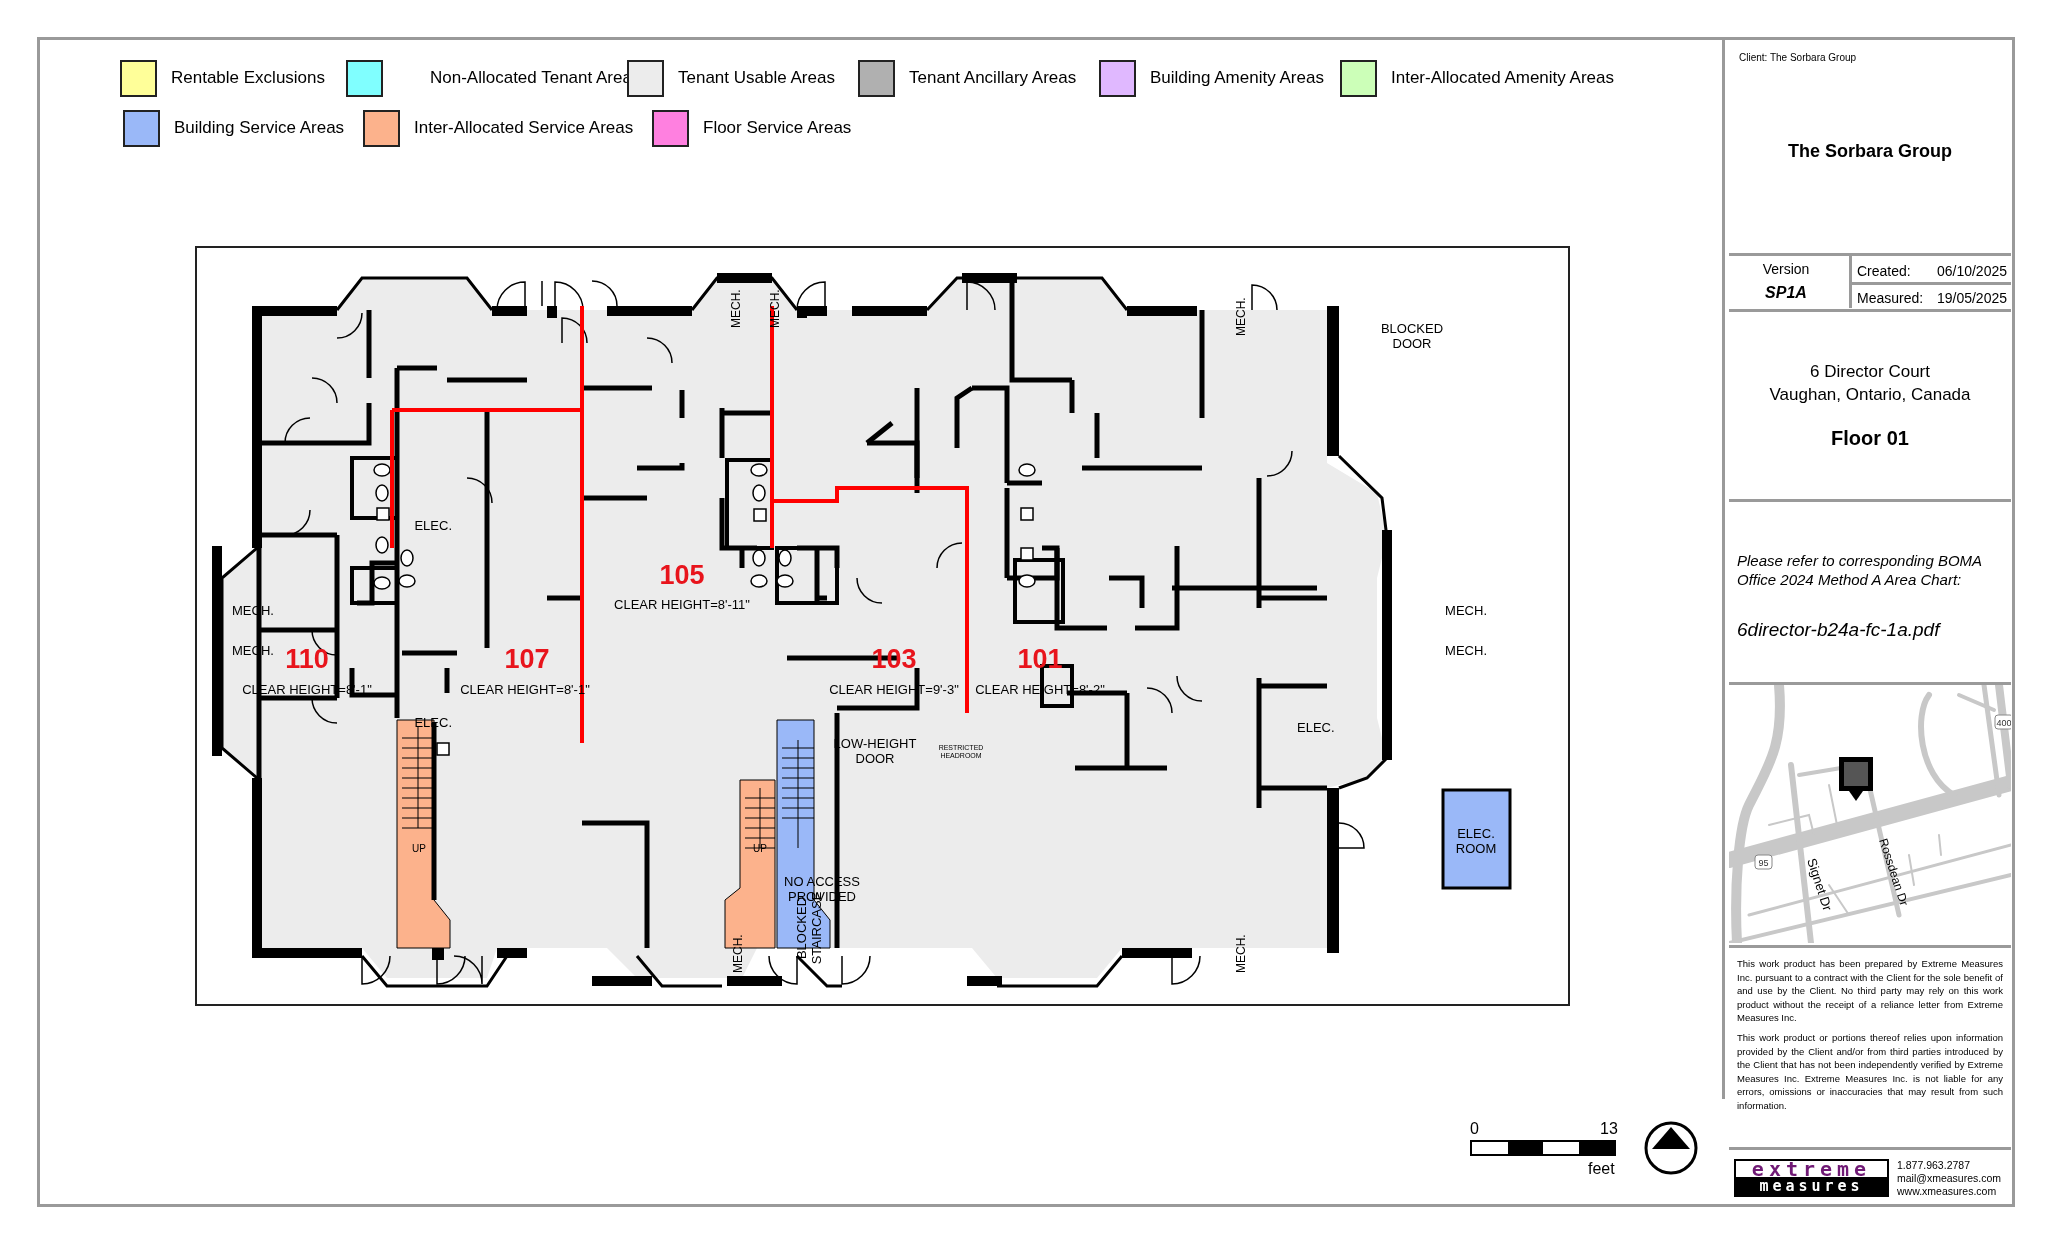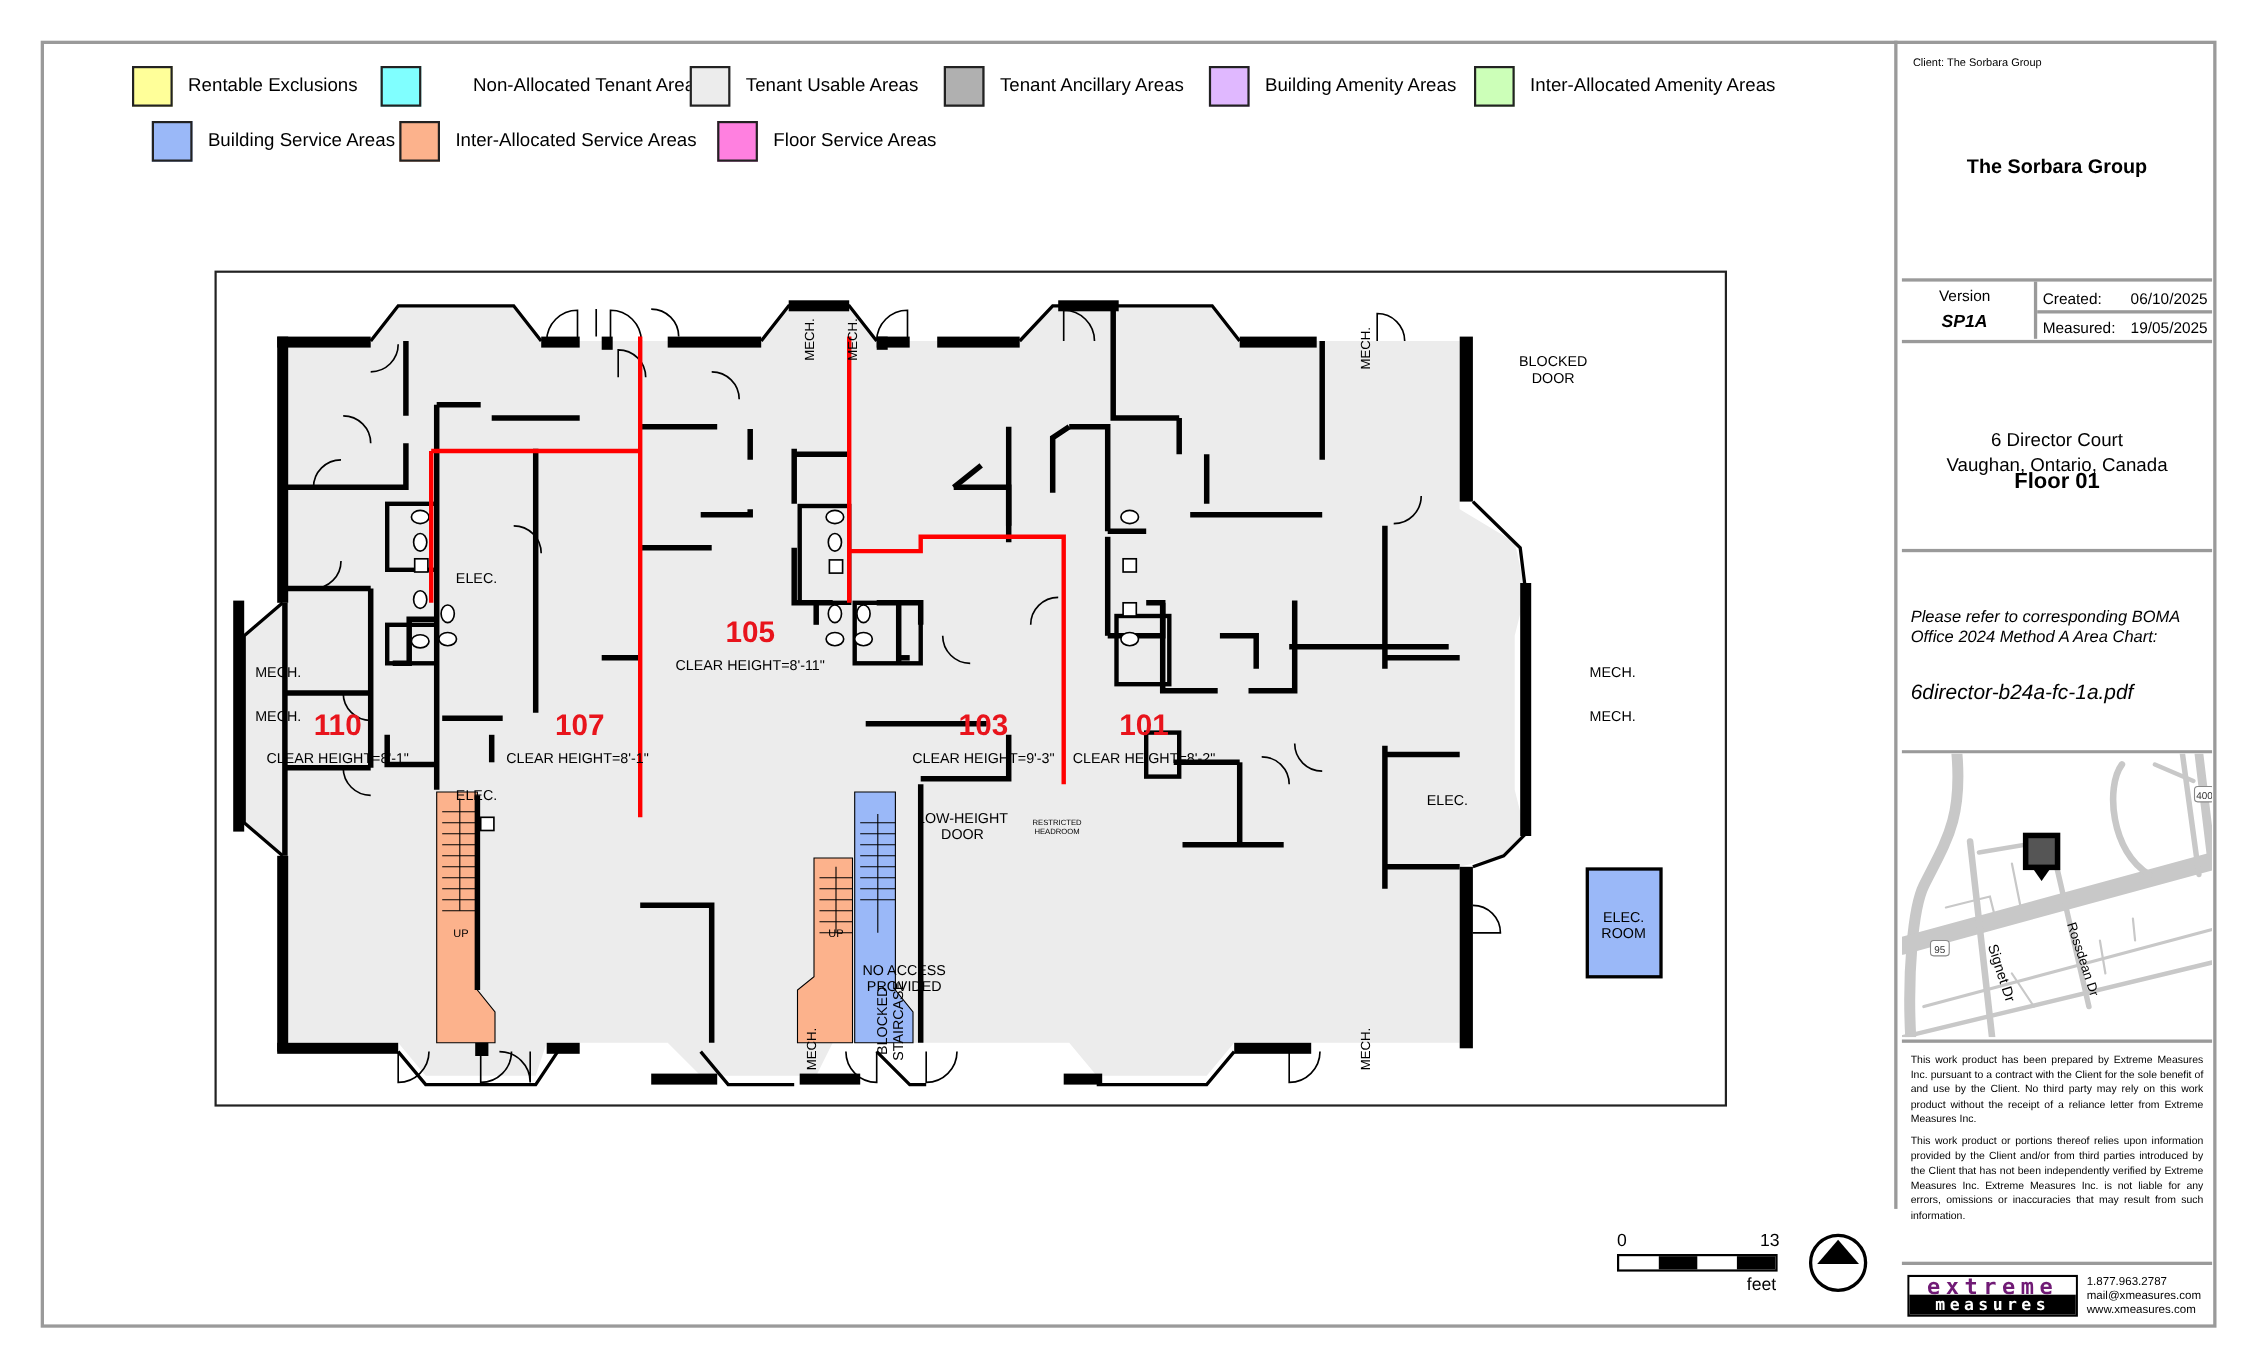--- a/index.html
+++ b/index.html
@@ -20,21 +20,21 @@
   .scale .unit{position:absolute;left:118px;top:40px;font-size:16px;}
   .north{position:absolute;left:1643px;top:1120px;width:56px;height:56px;}
   .tb{position:absolute;left:1722px;top:37px;width:293px;height:1062px;border-left:3px solid #9a9a9a;box-sizing:border-box;}
   .tb-hr{position:absolute;left:4px;right:4px;height:3px;background:#9a9a9a;}
   .client-small{position:absolute;left:14px;top:15px;font-size:10px;}
   .client-big{position:absolute;left:0;width:100%;top:104px;text-align:center;font-size:18px;font-weight:bold;}
   .ver-label{position:absolute;left:0;width:122px;top:224px;text-align:center;font-size:14px;}
   .ver-val{position:absolute;left:0;width:122px;top:247px;text-align:center;font-size:16px;font-weight:bold;font-style:italic;}
   .vdiv{position:absolute;left:124px;top:219px;width:3px;height:52px;background:#9a9a9a;}
   .dt-row{position:absolute;left:132px;font-size:14px;display:flex;width:150px;justify-content:space-between;}
-  .addr{position:absolute;left:0;width:100%;text-align:center;font-size:17px;line-height:23px;top:323px;margin-top:28px;}
+  .addr{position:absolute;left:0;width:100%;text-align:center;font-size:17px;line-height:23px;top:323px;}
   .floor{position:absolute;left:0;width:100%;text-align:center;font-size:20px;font-weight:bold;top:390px;}
   .note{position:absolute;left:12px;width:270px;top:514px;font-size:15px;font-style:italic;line-height:19px;}
   .note-file{position:absolute;left:12px;top:582px;font-size:19px;font-style:italic;}
   .map{position:absolute;left:4px;top:648px;width:282px;height:258px;overflow:hidden;background:#fff;}
   .disc{position:absolute;left:12px;width:266px;font-size:9.5px;line-height:13.5px;text-align:justify;}
   .logo{position:absolute;left:9px;top:1122px;width:155px;height:38px;border:2px solid #000;box-sizing:border-box;}
   .logo .l1{height:16px;background:#fff;color:#701a75;font-weight:bold;font-size:20px;letter-spacing:5px;text-align:center;line-height:16px;font-family:"DejaVu Sans Mono",monospace;}
   .logo .l2{height:18px;background:#000;color:#fff;font-weight:bold;font-size:15px;letter-spacing:4px;text-align:center;line-height:18px;font-family:"DejaVu Sans Mono",monospace;}
   .contact{position:absolute;left:172px;top:1122px;font-size:10.5px;line-height:13px;}
   svg text{font-family:"Liberation Sans",sans-serif;}
@@ -62,21 +62,21 @@
     <span class="lg-label">Tenant Ancillary Areas</span>
   </div>
   <div class="lg-item" style="left:979px;top:0;">
     <div class="lg-swatch" style="background:#e0b8ff"></div>
     <span class="lg-label">Building Amenity Areas</span>
   </div>
   <div class="lg-item" style="left:1220px;top:0;">
     <div class="lg-swatch" style="background:#ccffb8"></div>
     <span class="lg-label">Inter-Allocated Amenity Areas</span>
   </div>
-  <div class="lg-item" style="left:18px;top:50px;">
+  <div class="lg-item" style="left:3px;top:50px;">
     <div class="lg-swatch" style="background:#9ab8f8"></div>
     <span class="lg-label">Building Service Areas</span>
   </div>
   <div class="lg-item" style="left:243px;top:50px;">
     <div class="lg-swatch" style="background:#fcb28c"></div>
     <span class="lg-label">Inter-Allocated Service Areas</span>
   </div>
   <div class="lg-item" style="left:532px;top:50px;">
     <div class="lg-swatch" style="background:#ff80e0"></div>
     <span class="lg-label">Floor Service Areas</span>

